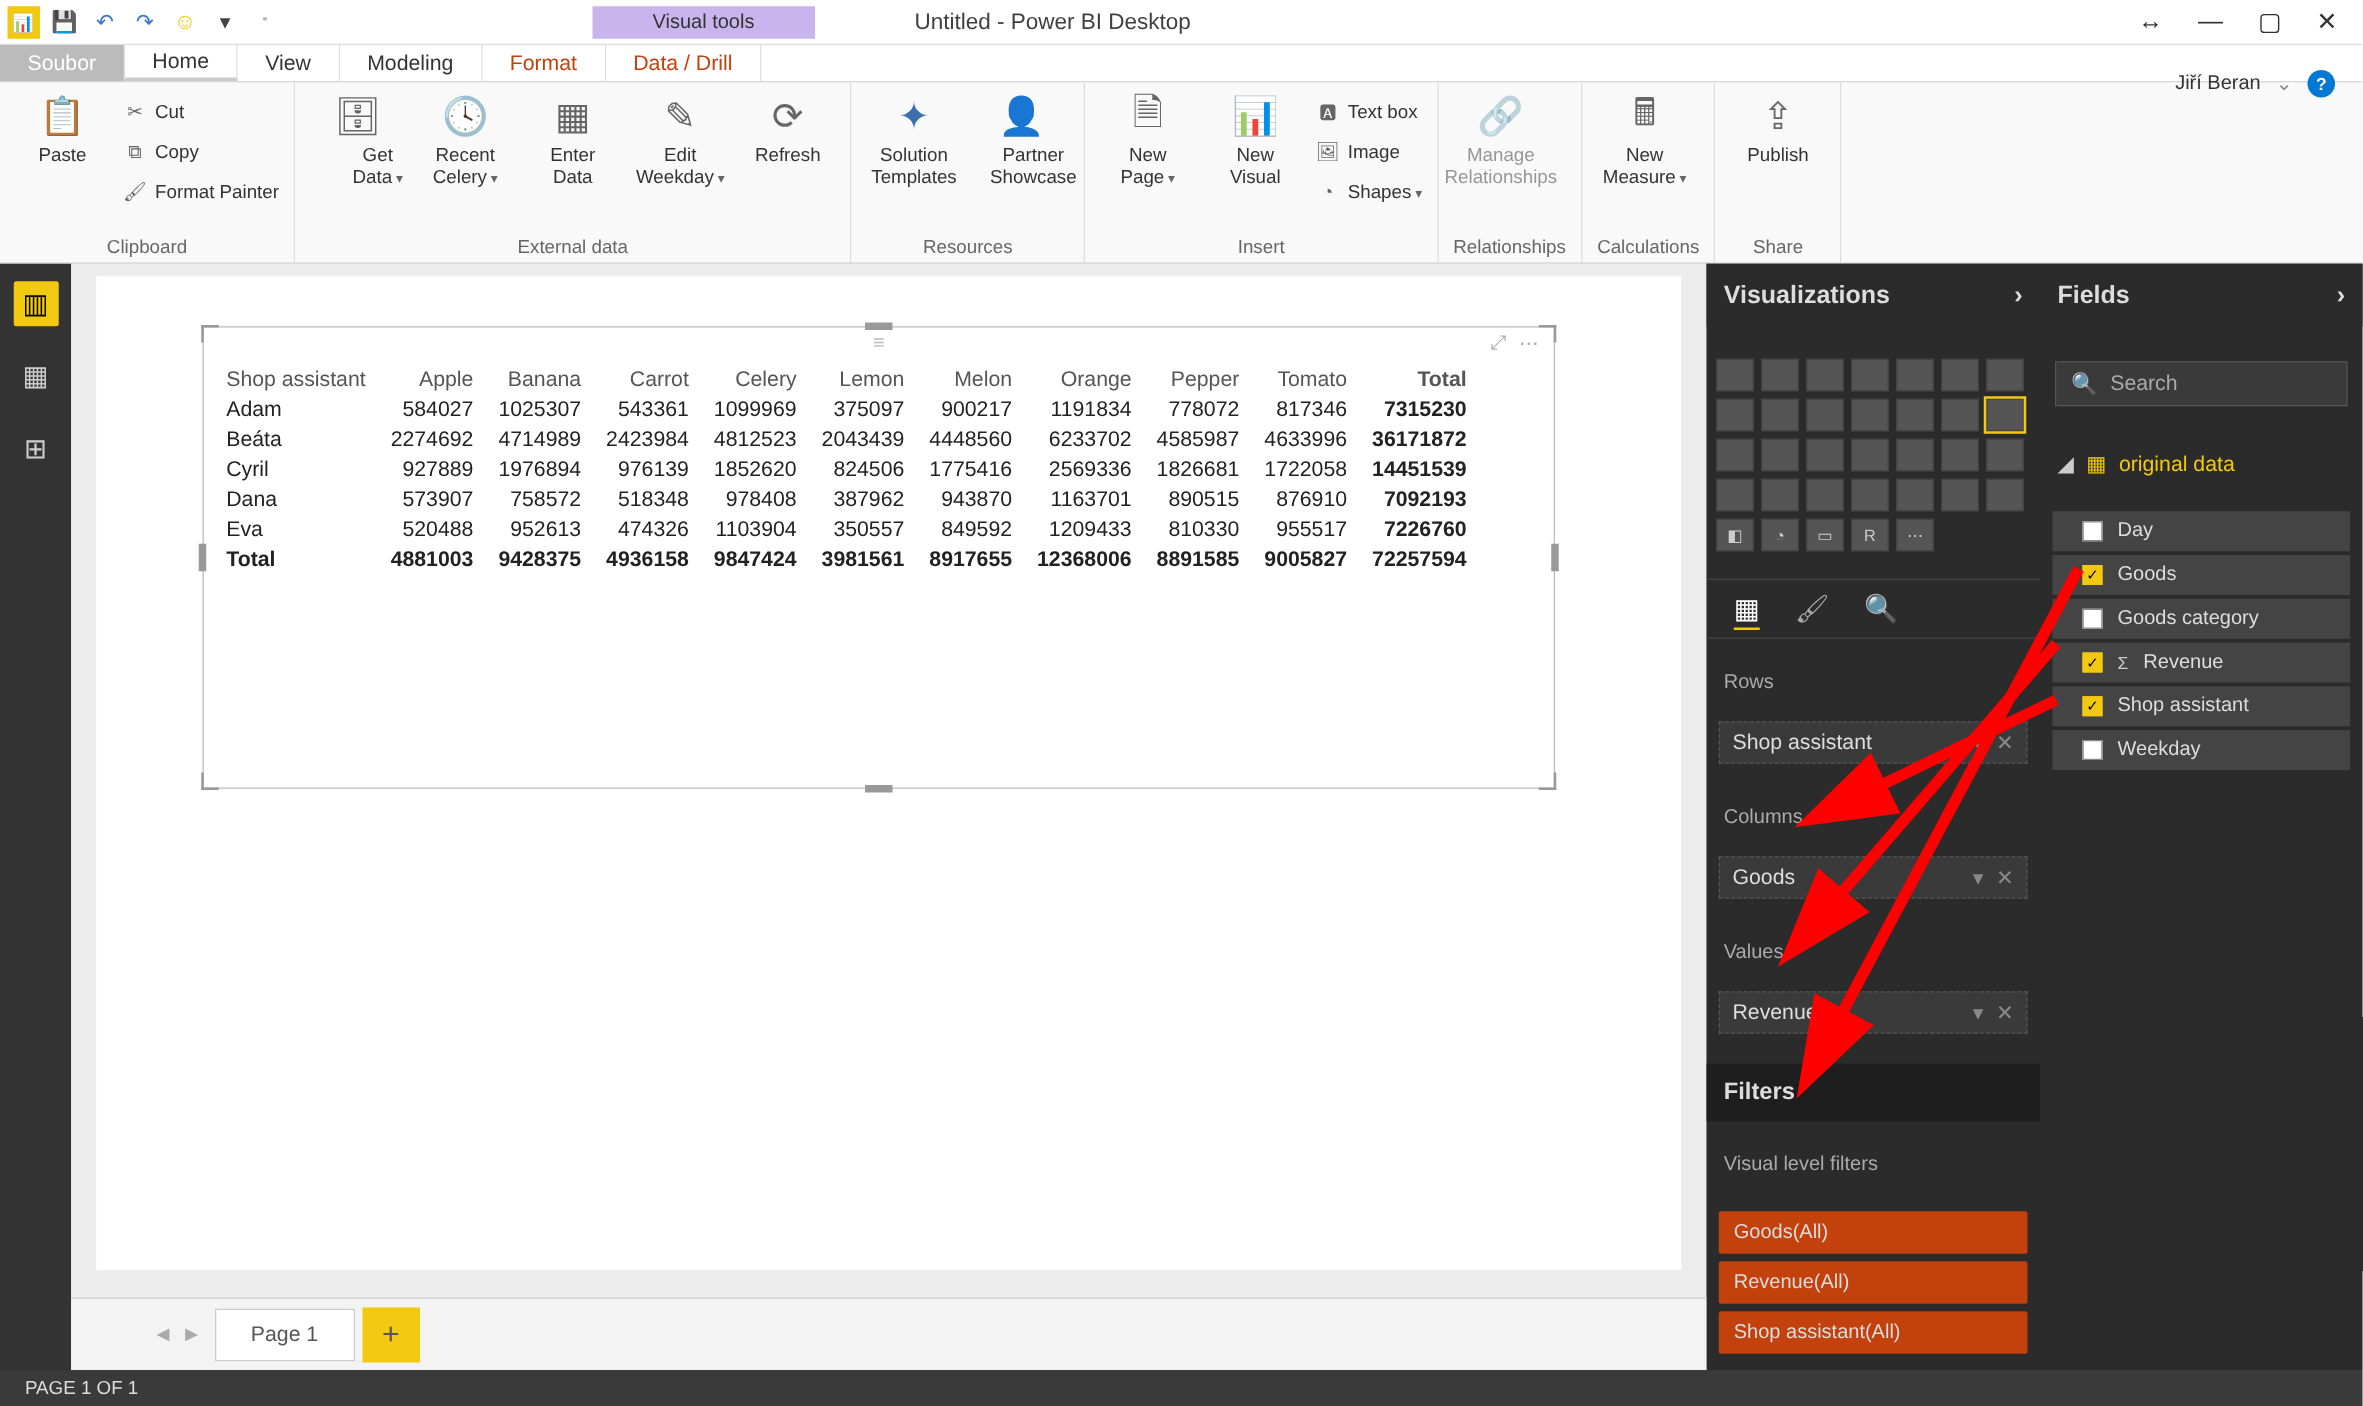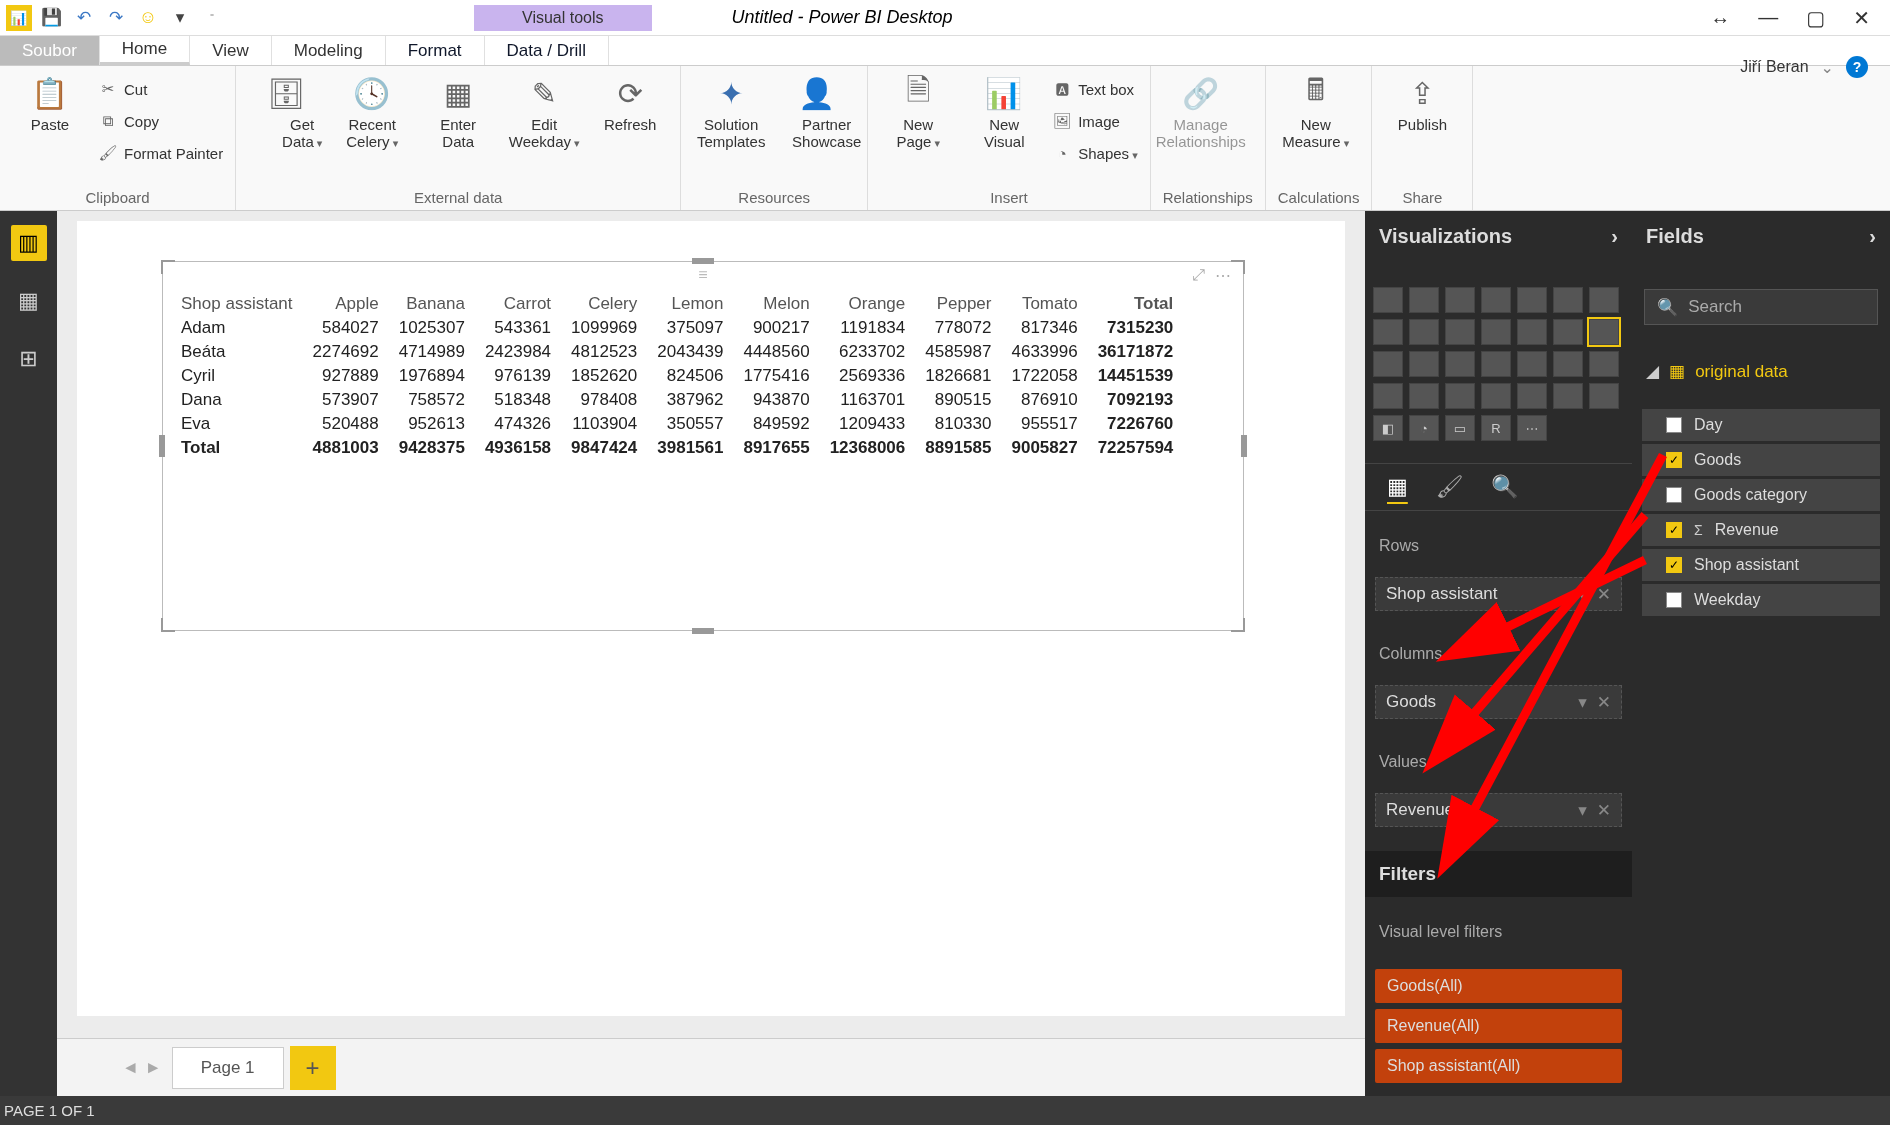--- a/index.html
+++ b/index.html
@@ -5,31 +5,31 @@
   * { box-sizing: border-box; margin: 0; padding: 0; font-family: "Segoe UI", Arial, sans-serif; }
   body { width: 1890px; height: 1125px; background: #fff; overflow: hidden; font-size: 17px; color: #222; }
 
   
   .titlebar { height: 36px; display: flex; align-items: center; border-bottom: 1px solid #ddd; }
   .tb-left { display: flex; align-items: center; gap: 8px; padding-left: 6px; }
   .app-icon { width: 26px; height: 26px; background: #f2c811; display:flex; align-items:center; justify-content:center; font-size:14px; font-weight:bold; color:#000; }
   .qat-btn { width: 24px; height:24px; display:flex; align-items:center; justify-content:center; color:#444; }
   .smiley { color:#f2c811; font-size:18px; }
   .visual-tools { margin-left: 250px; padding: 4px 48px; background: #c9b4ee; color:#333; font-size:16px; }
-  .title-text { margin-left: 80px; font-size: 18px; color:#000000;font-style:italic; }
+  .title-text { margin-left: 80px; font-size: 18px; color:#404040; }
   .win-controls { margin-left: auto; display:flex; align-items:center; gap: 28px; padding-right: 20px; font-size:20px; color:#333; }
   .user-row { position:absolute; right: 22px; top: 56px; font-size:16px; color:#333; display:flex; align-items:center; gap:12px; }
   .help-circle { width:22px;height:22px;border-radius:50%;background:#0078d4;color:#fff;display:flex;align-items:center;justify-content:center;font-size:14px;font-weight:bold; }
 
   
   .tabs { height: 30px; display:flex; align-items: stretch; border-bottom: 1px solid #ccc; }
   .tab { padding: 4px 22px; font-size:17px; color:#333; border-right:1px solid #e0e0e0; display:flex; align-items:center; }
   .tab.file { background:#bbb; color:#fff; }
   .tab.active { border-bottom: 3px solid #ccc; background:#fff; }
-  .tab.context { color:#0f172a; }
+  .tab.context { color:#c2410c; }
 
   
   .ribbon { height: 145px; display:flex; border-bottom:1px solid #ccc; background:#f9f9f9; }
   .group { border-right:1px solid #ddd; padding:6px 12px 4px 12px; display:flex; flex-direction:column; }
   .group-body { flex:1; display:flex; align-items:flex-start; gap:10px; }
   .group-label { text-align:center; font-size:15px; color:#666; padding-top:4px; }
   .big-btn { display:flex; flex-direction:column; align-items:center; width:76px; font-size:15px; color:#333; gap:2px; }
   .big-btn .ico { width:42px; height:42px; display:flex; align-items:center; justify-content:center; font-size:30px; color:#666; }
   .small-row { display:flex; align-items:center; gap:6px; font-size:15px; color:#333; height:26px; }
   .small-row .si { width:20px; text-align:center; color:#666; }
@@ -89,21 +89,21 @@
 
   
   .search { margin:12px; background:#3a3a3a; height:36px; display:flex; align-items:center; padding:0 12px; gap:10px; color:#aaa; border:1px solid #555; }
   .tbl-name { padding:8px 14px; color:#f2c811; display:flex; align-items:center; gap:10px; }
   .field-row { margin:3px 10px; background:#444; height:32px; display:flex; align-items:center; padding:0 24px; gap:12px; font-size:16px; }
   .cb { width:16px; height:16px; border:1px solid #888; background:#fff; display:flex; align-items:center; justify-content:center; font-size:12px; color:#000; }
   .cb.checked { background:#f2c811; border-color:#f2c811; }
   .sigma { color:#ccc; font-size:14px; }
 
   
-  .status { position:absolute; left:0; right:0; bottom:0; height:29px; background:#3a3a3a; color:#ddd; font-size:15px; display:flex; align-items:center; padding-left:4px; }
+  .status { position:absolute; left:0; right:0; bottom:0; height:29px; background:#3a3a3a; color:#ddd; font-size:15px; display:flex; align-items:center; padding-left:20px; }
 
   
   .arrows { position:absolute; pointer-events:none; }
 </style>
 </head>
 <body>
 
 <div class="titlebar">
   <div class="tb-left">
     <div class="app-icon">📊</div>

